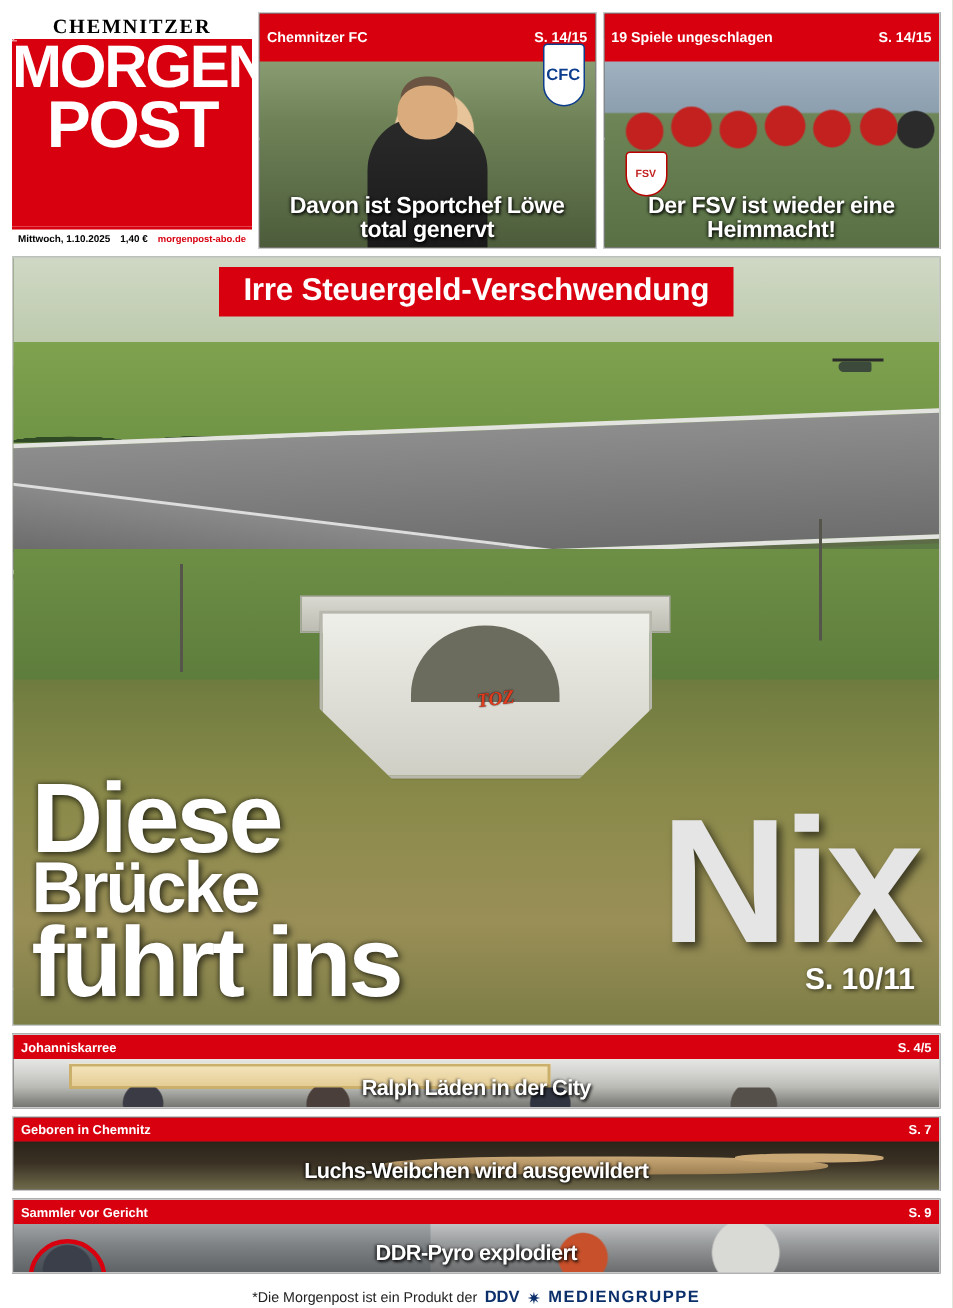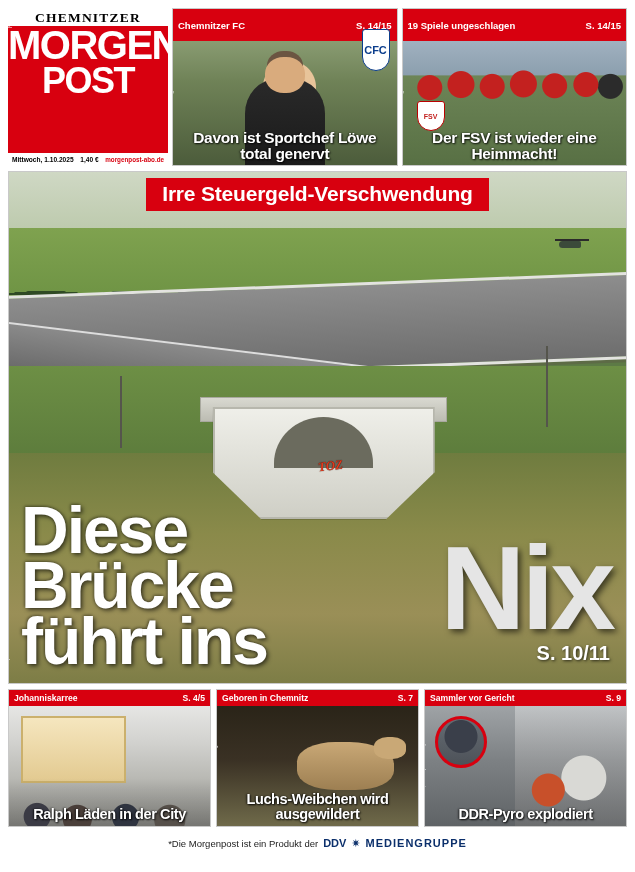--- a/index.html
+++ b/index.html
@@ -54,21 +54,21 @@
   .mw {
     font-family: "Liberation Sans", sans-serif;
     font-weight: bold;
     font-size: 40px;
     line-height: 0.93;
     letter-spacing: -1.5px;
     color: #fff;
     text-align: center;
     width: 100%;
   }
-  .mw.small { font-size: 36px; }
+  .mw.small { font-size: 44px; }
   .masthead-foot {
     background: #fff;
     color: #000;
     display: flex;
     align-items: center;
     justify-content: space-between;
     font-size: 6.6px;
     padding: 2px 4px 2px 4px;
     height: 15px;
     border-top: 2px solid #d8000f;
@@ -307,21 +307,21 @@
   .headline {
     position: absolute;
     z-index: 7;
     left: 12px; bottom: 14px; right: 10px;
     color: #fff;
     font-weight: bold;
     letter-spacing: -2px;
     text-shadow: 2px 2px 4px rgba(0,0,0,.6), -1px -1px 3px rgba(0,0,0,.4);
   }
   .hl-1 { font-size: 66px; line-height: 0.84; }
-  .hl-2 { font-size: 66px; line-height: 0.84; }
+  .hl-2 { font-size: 48px; line-height: 0.84; }
   .hl-3 { font-size: 66px; line-height: 0.84; position: relative; }
   .hl-big {
     position: absolute;
     z-index: 7;
     right: 14px; bottom: 48px;
     font-size: 118px;
     font-weight: bold;
     color: #e5e5e5;
     line-height: .8;
     letter-spacing: -4px;
@@ -335,21 +335,22 @@
     font-weight: bold;
     font-size: 20px;
     text-shadow: 1px 1px 3px rgba(0,0,0,.7);
   }
 
   
   .bottom-strip {
     display: flex;
     gap: 5px;
     margin-top: 5px;
-    height: 138px;
+    height: 160px;
+    flex-direction: column;
   }
   .b-teaser {
     position: relative;
     flex: 1;
     border: 1px solid #c9c9c9;
     overflow: hidden;
     background: #2f2f2f;
   }
   .b-head {
     position: relative; z-index: 3;

